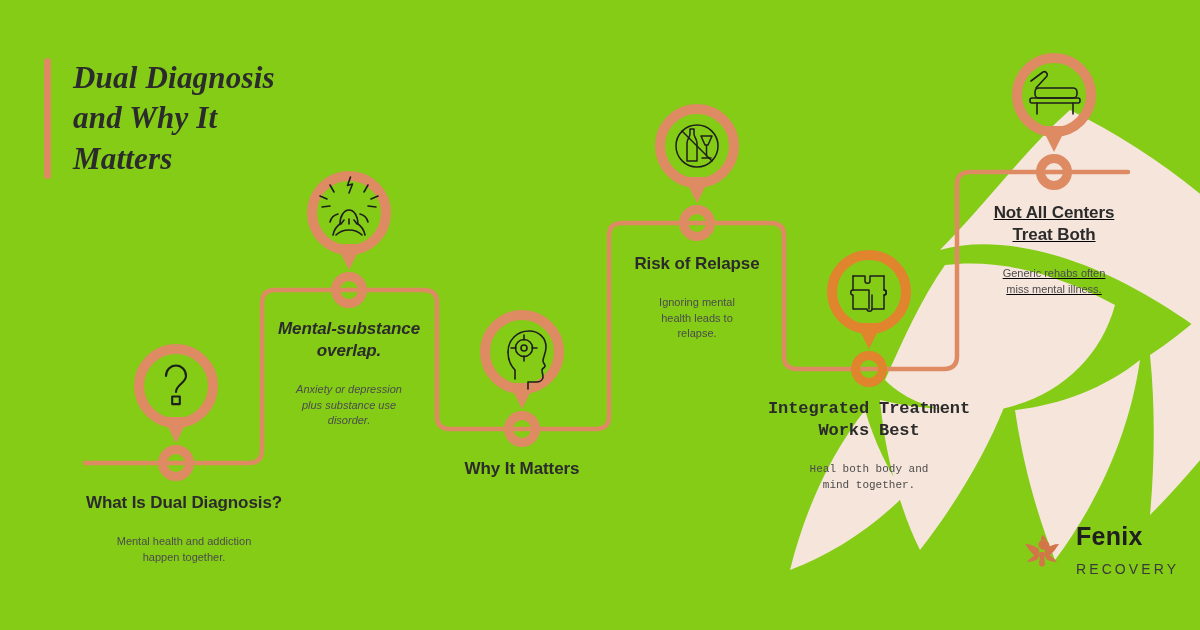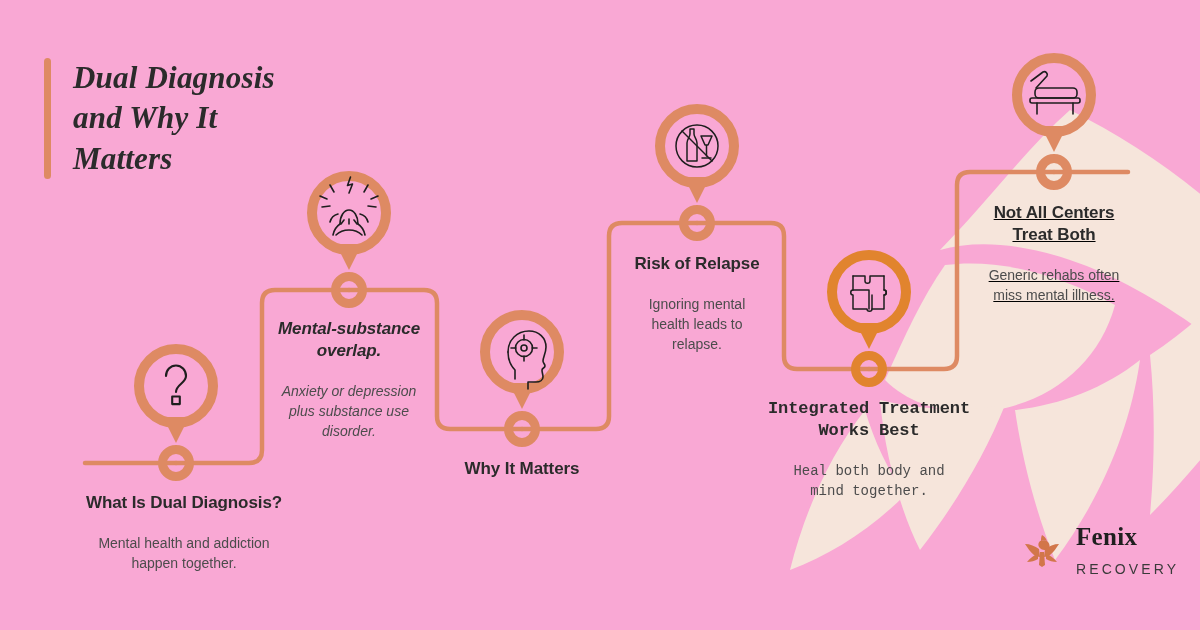--- a/index.html
+++ b/index.html
@@ -4,21 +4,21 @@
 <style>
   * { box-sizing: border-box; margin: 0; padding: 0; }
   html, body {
     width: 1200px; height: 630px;
     overflow: hidden;
     font-family: "Liberation Sans", sans-serif;
   }
   #stage {
     position: relative;
     width: 1200px; height: 630px;
-    background: #f9a8d4;
+    background: #84cc16;
     overflow: hidden;
   }
   
   #watermark {
     position: absolute;
     right: -40px; top: 110px;
     width: 470px; height: 480px;
     pointer-events: none;
   }
   
@@ -50,33 +50,33 @@
     width: 260px;
   }
   .marker-title {
     font-size: 17px; font-weight: bold;
     color: #2B2B2B; line-height: 1.3;
     letter-spacing: -.1px;
     white-space: pre-line;
   }
   .marker-body {
     margin-top: 20px;
-    font-size: 14px; color: #4C4C4C;
+    font-size: 11px; color: #4C4C4C;
     line-height: 1.42;
     white-space: pre-line;
   }
   
   #logo {
     position: absolute;
     left: 1018px; top: 524px;
     display: flex; align-items: center; gap: 10px;
   }
   #logo-words { line-height: 1; }
   #logo-name {
-    font-family: Liberation Serif, serif;
+    font-family: Liberation Sans, sans-serif;
     font-size: 25px; font-weight: bold;
     color: #1F1F1F; letter-spacing: .3px;
   }
   #logo-sub {
     font-size: 14px; letter-spacing: 3.1px;
     color: #3A3A3A; margin-top: 13px;
   }
 </style>
 </head>
 <body>

